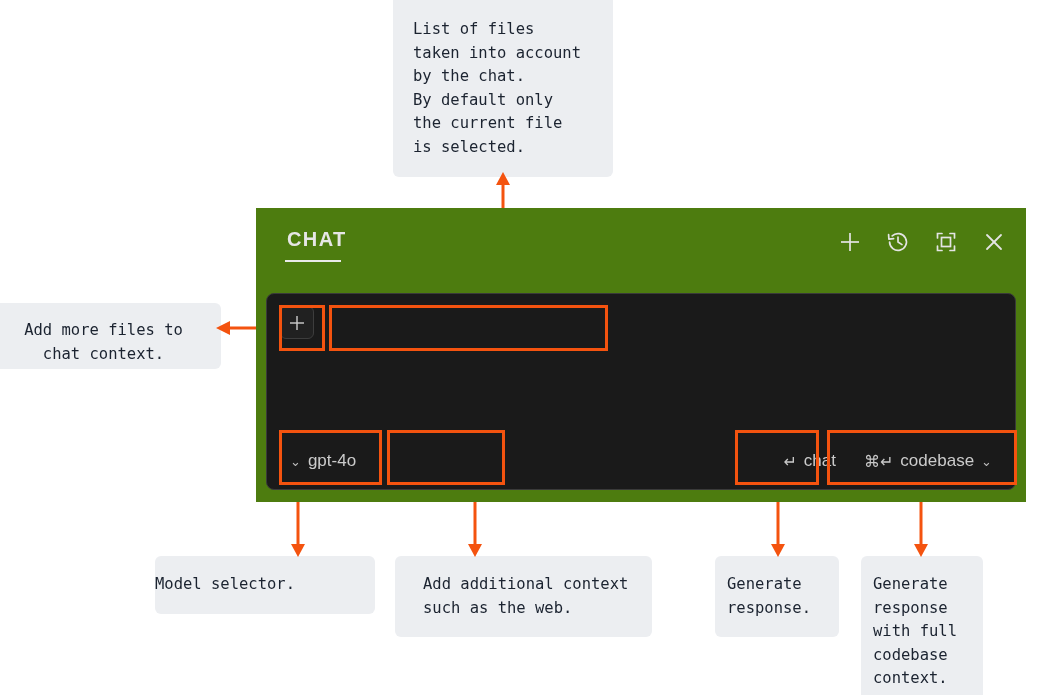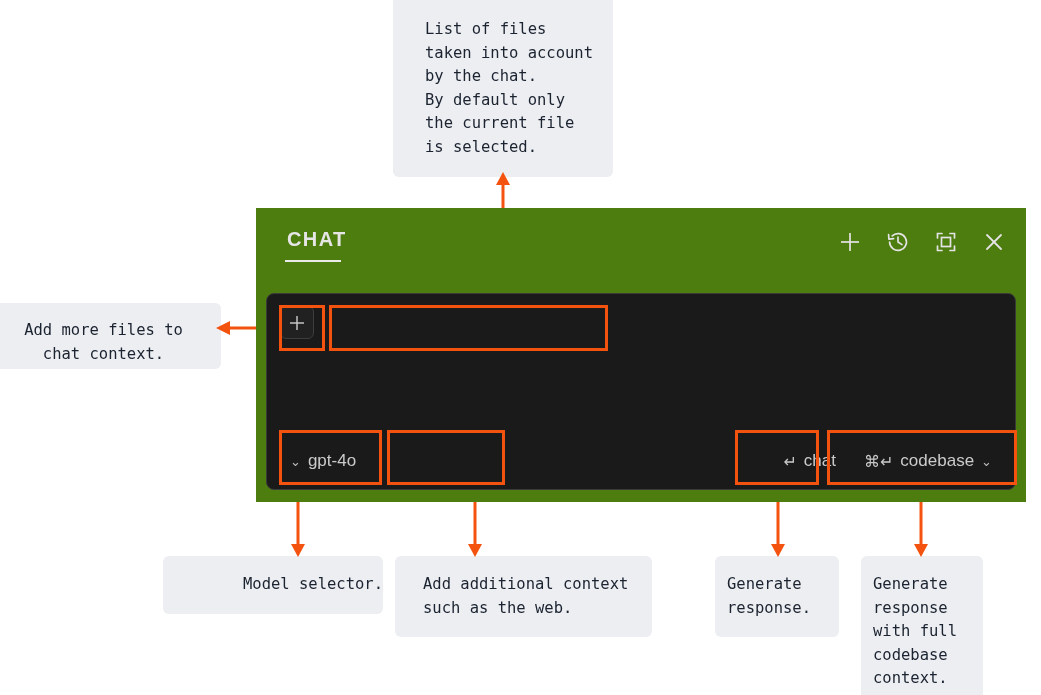--- a/index.html
+++ b/index.html
@@ -25,38 +25,37 @@
     font-size: 15.5px;
     line-height: 23.5px;
     white-space: pre;
     box-sizing: border-box;
   }
 
   #callout-files {
     left: 393px;
     top: 0px;
     width: 220px;
-    padding: 18px 0 18px 32px;
+    padding: 18px 0 18px 20px;
     border-radius: 0 0 6px 6px;
   }
   #callout-addfiles {
     left: 0px;
     top: 303px;
     width: 221px;
     padding: 16px 14px 3px 0;
     text-align: center;
     border-radius: 0 6px 6px 0;
   }
   #callout-model {
     left: 155px;
     top: 556px;
     width: 220px;
     padding: 17px 0 17px 0;
-    text-align: right;
-    margin-left: 8px;
+    text-align: left;
   }
   #callout-mention {
     left: 395px;
     top: 556px;
     width: 257px;
     padding: 17px 0 17px 28px;
   }
   #callout-generate {
     left: 715px;
     top: 556px;

